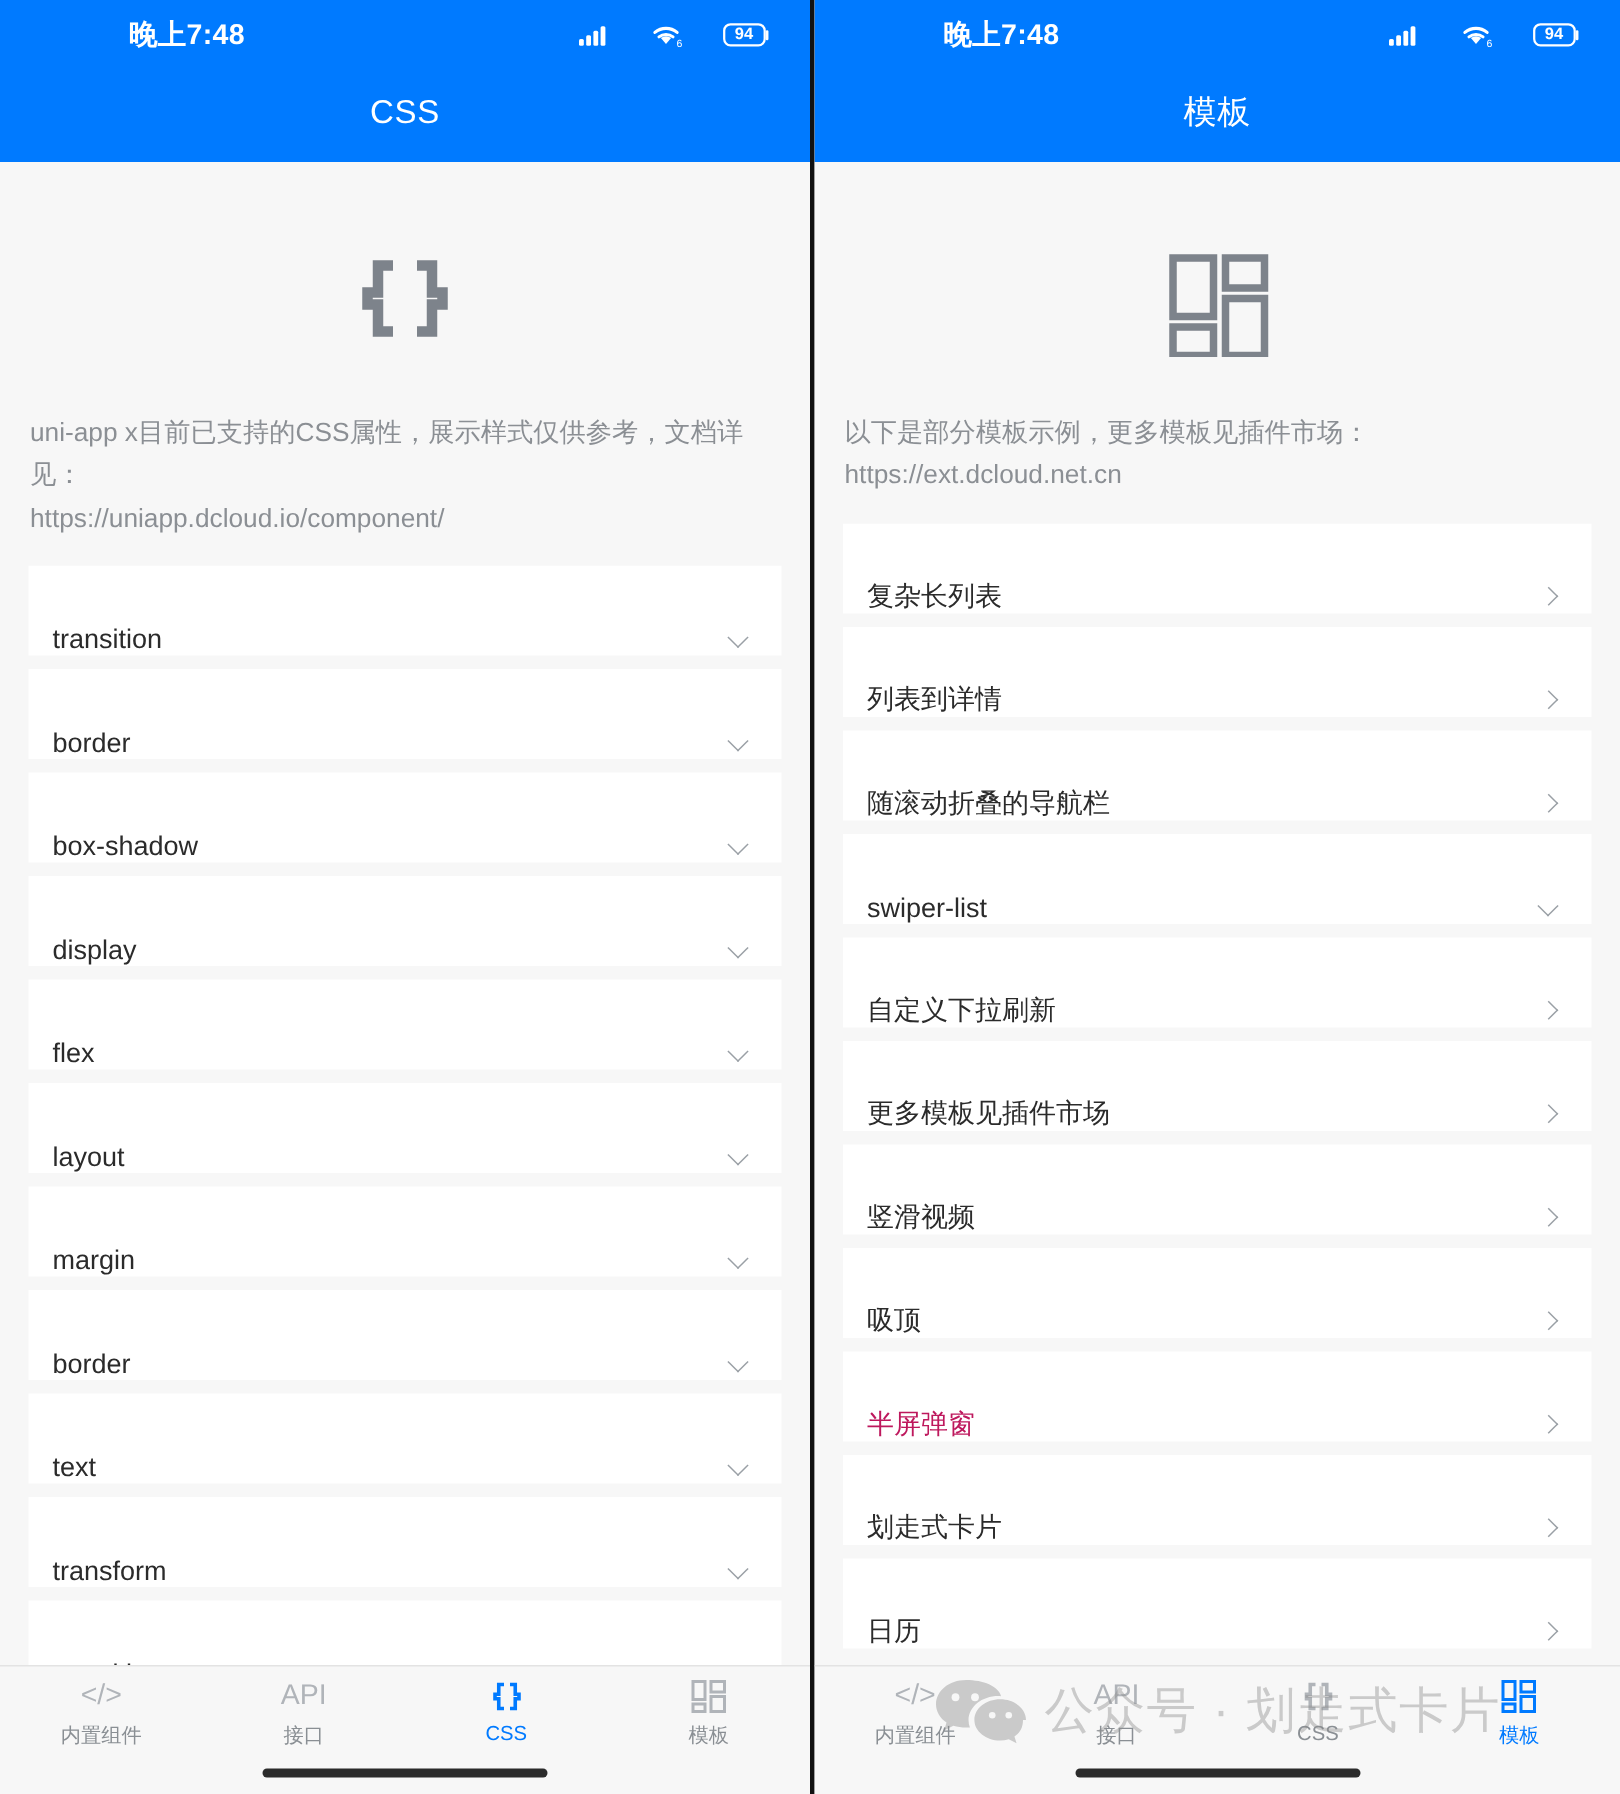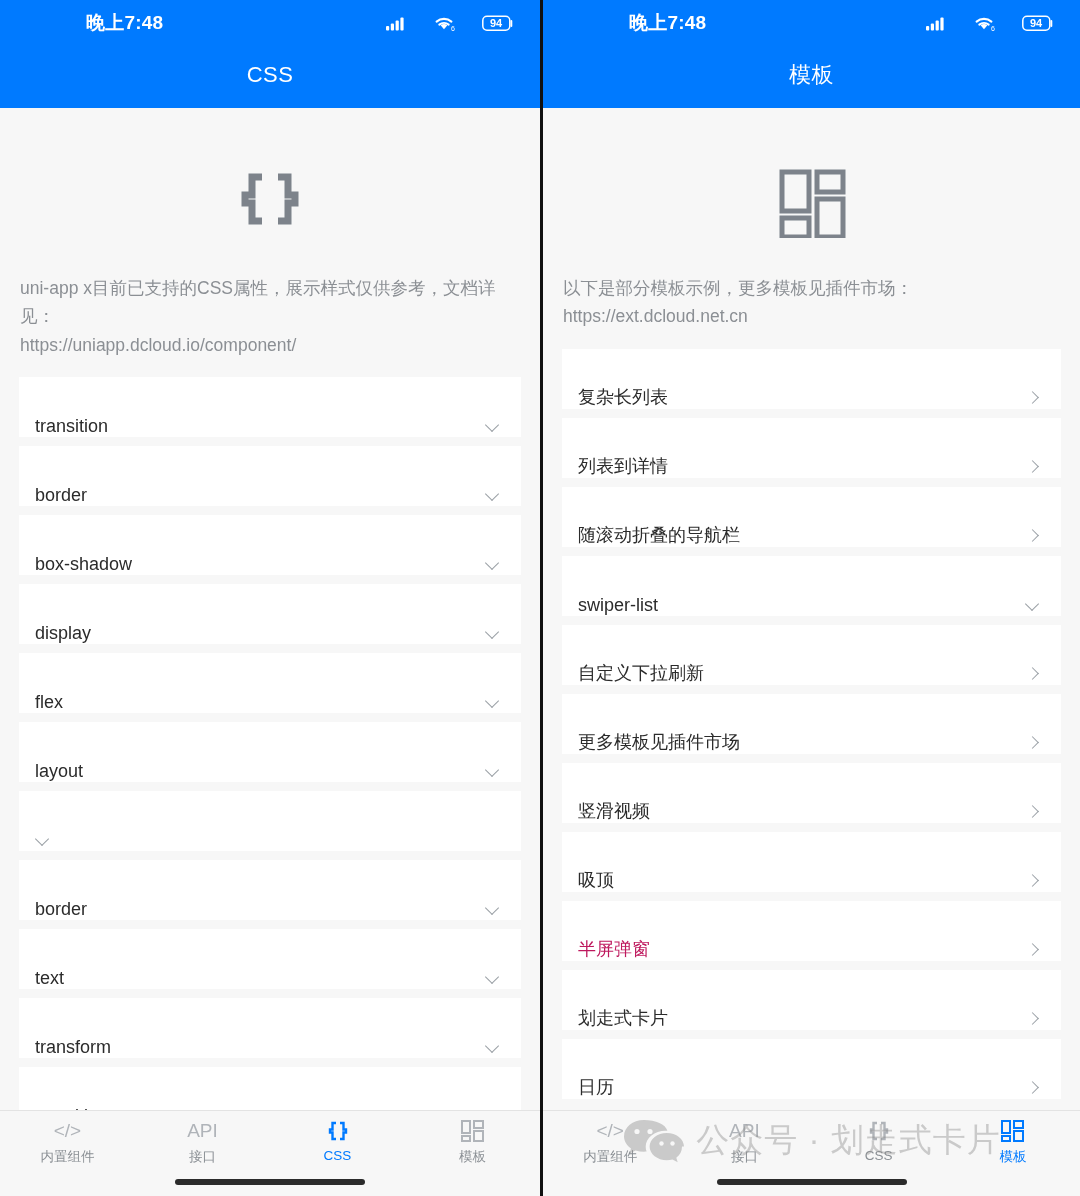--- a/index.html
+++ b/index.html
@@ -205,20 +205,21 @@
           </div>
           <div class="card">
             <span class="card-label">flex</span>
             <span class="chev down"></span>
           </div>
           <div class="card">
             <span class="card-label">layout</span>
             <span class="chev down"></span>
           </div>
           <div class="card">
+            <span class="card-label">margin</span>
             <span class="chev down"></span>
           </div>
           <div class="card">
             <span class="card-label">border</span>
             <span class="chev down"></span>
           </div>
           <div class="card">
             <span class="card-label">text</span>
             <span class="chev down"></span>
           </div>

